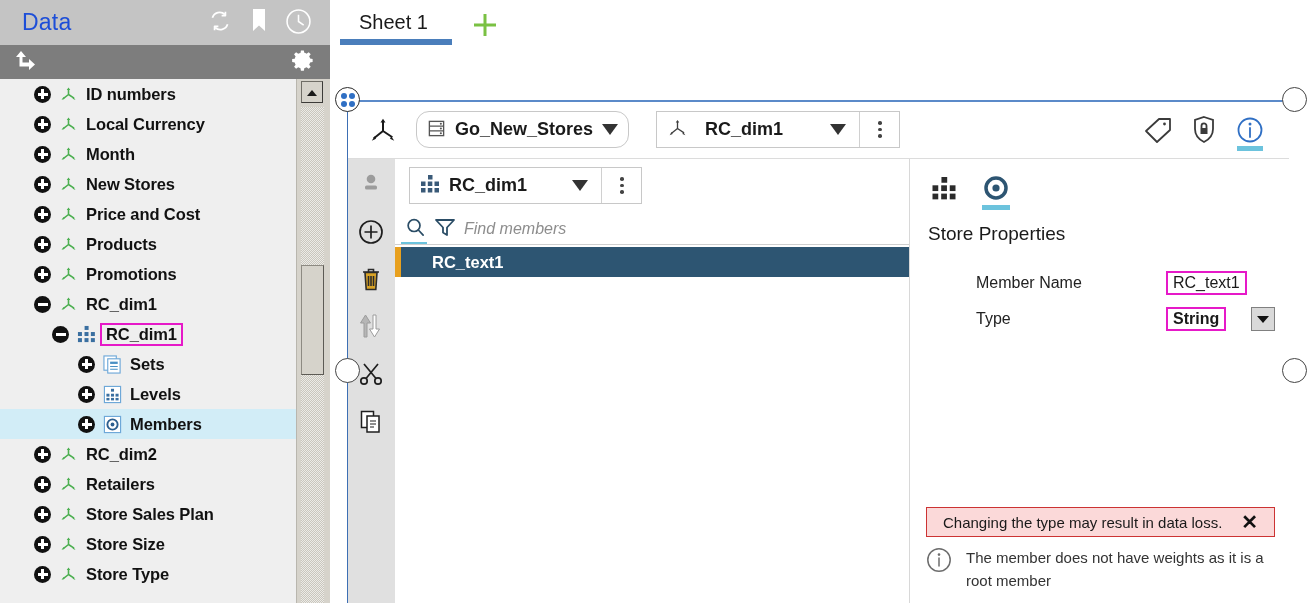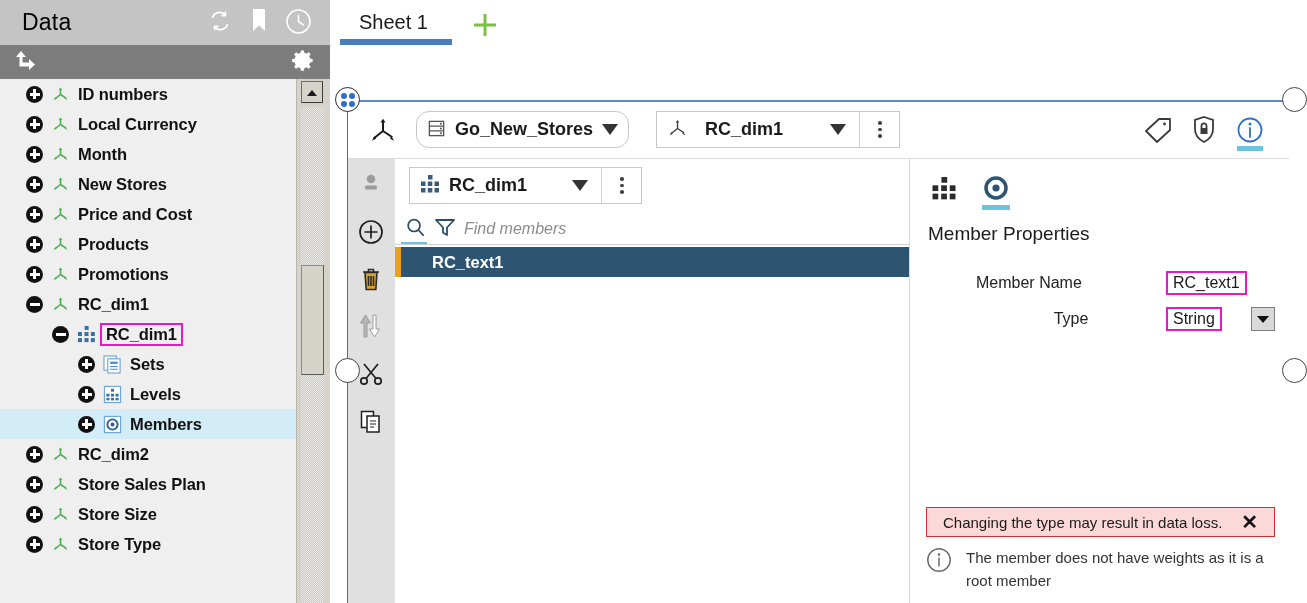--- a/index.html
+++ b/index.html
@@ -11,31 +11,31 @@
     color:#222;
   }
   .app { position:relative; width:1307px; height:603px; }
 
   
   .sidebar { position:absolute; left:0; top:0; width:330px; height:603px; background:#efefef; }
   .sb-header {
     height:45px; background:#c4c4c4; display:flex; align-items:center;
     padding-left:22px; gap:0;
   }
-  .sb-title { font-size:23px; color:#000000; font-weight:400; letter-spacing:.2px; }
+  .sb-title { font-size:23px; color:#1d4ed8; font-weight:400; letter-spacing:.2px; }
   .sb-header-icons { margin-left:auto; display:flex; align-items:center; gap:18px; padding-right:18px; }
   .sb-subbar {
     height:34px; background:#7d7d7d; display:flex; align-items:center;
     padding:0 14px 0 14px;
   }
   .sb-subbar .gear { margin-left:auto; }
 
   .tree { position:absolute; top:79px; left:0; width:330px; bottom:0; background:#efefef; overflow:hidden; }
   .tree-inner { width:296px; }
-  .node { height:30px; display:flex; align-items:center; padding-left:26px; gap:8px; }
+  .node { height:30px; display:flex; align-items:center; padding-left:34px; gap:8px; }
   .node.sel { background:#d2edf7; }
   .node .lbl { font-size:16.5px; color:#111; font-weight:600; letter-spacing:-0.1px; white-space:nowrap;}
   .node.ind1 { padding-left:52px; }
   .node.ind2 { padding-left:78px; }
   .exp {
     width:17px; height:17px; border-radius:50%; background:#111; position:relative; flex:none;
   }
   .exp:before { content:""; position:absolute; left:3.5px; top:7.5px; width:10px; height:2.5px; background:#fff; }
   .exp.plus:after { content:""; position:absolute; left:7.25px; top:3.5px; width:2.5px; height:10px; background:#fff; }
   .ic { width:19px; height:19px; flex:none; display:block; }
@@ -136,21 +136,21 @@
   
   .props { position:absolute; right:0; top:0; width:380px; bottom:0; background:#fff; border-left:1px solid #d8d8d8; }
   .props-tabs { position:absolute; left:18px; top:14px; display:flex; gap:20px; align-items:flex-end; }
   .props-tabs .pt { position:relative; width:32px; height:30px; display:flex; align-items:center; justify-content:center; }
   .props-tabs .pt .uline { position:absolute; bottom:-7px; left:2px; right:2px; height:5px; background:#6cc3dd; }
   .props-title { position:absolute; left:18px; top:64px; font-size:19px; color:#1a1a1a; }
 
   .frow { position:absolute; left:18px; right:14px; display:flex; align-items:center;margin-left:48px; }
   .frow .lab { font-size:16px; color:#222; width:190px; }
   .val-box { border:2px solid #e619c8; padding:1px 5px; font-size:16px; color:#1a1a1a; }
-  .val-box.b { font-weight:normal; }
+  .val-box.b { font-weight:bold; }
   .selarrow {
     width:24px; height:24px; border:1px solid #808080; background:#d9d9d9;
     display:flex; align-items:center; justify-content:center; margin-left:auto;
   }
   .selarrow i { border-left:6px solid transparent; border-right:6px solid transparent; border-top:7px solid #111; }
 
   .warn {
     position:absolute; left:16px; right:14px; top:348px; height:30px;
     background:#fbd9d9; border:1px solid #cc3333;
     display:flex; align-items:center; padding:0 16px;
@@ -345,20 +345,30 @@
           </div>
           <div class="node">
             <span class="exp plus"></span>
             <span>
               <svg class="ic" viewBox="0 0 24 24" fill="none" stroke="#4caf50" stroke-width="2">
                 <path d="M12 12V5M12 12L5 17.5M12 12l7 4.5"></path>
                 <path d="M12 3l2.2 3.4h-4.4zM3.2 19l3.6-1.6-1.1-2.3zM20.8 19l-3.6-1.6 1.1-2.3z" fill="#4caf50" stroke="none"></path>
               </svg>
             </span>
             <span class="lbl">RC_dim2</span>
+          </div>
+          <div class="node">
+            <span class="exp plus"></span>
+            <span>
+              <svg class="ic" viewBox="0 0 24 24" fill="none" stroke="#4caf50" stroke-width="2">
+                <path d="M12 12V5M12 12L5 17.5M12 12l7 4.5"></path>
+                <path d="M12 3l2.2 3.4h-4.4zM3.2 19l3.6-1.6-1.1-2.3zM20.8 19l-3.6-1.6 1.1-2.3z" fill="#4caf50" stroke="none"></path>
+              </svg>
+            </span>
+            <span class="lbl">Retailers</span>
           </div>
           <div class="node">
             <span class="exp plus"></span>
             <span>
               <svg class="ic" viewBox="0 0 24 24" fill="none" stroke="#4caf50" stroke-width="2">
                 <path d="M12 12V5M12 12L5 17.5M12 12l7 4.5"></path>
                 <path d="M12 3l2.2 3.4h-4.4zM3.2 19l3.6-1.6-1.1-2.3zM20.8 19l-3.6-1.6 1.1-2.3z" fill="#4caf50" stroke="none"></path>
               </svg>
             </span>
             <span class="lbl">Store Sales Plan</span>
@@ -593,28 +603,28 @@
           </span>
           <span class="pt">
             <svg width="28" height="28" viewBox="0 0 28 28" fill="none" stroke="#2d5572" stroke-width="3.5">
               <circle cx="14" cy="14" r="10"></circle>
               <circle cx="14" cy="14" r="3.6" fill="#2d5572" stroke="none"></circle>
             </svg>
             <span class="uline"></span>
           </span>
         </div>
 
-        <div class="props-title">Member Properties</div>
+        <div class="props-title">Store Properties</div>
 
         <div class="frow" style="top:112px;">
           <span class="lab">Member Name</span>
           <span class="val-box">RC_text1</span>
         </div>
 
-        <div class="frow" style="top:148px;text-align:center;">
+        <div class="frow" style="top:148px;">
           <span class="lab">Type</span>
           <span class="val-box b">String</span>
           <span class="selarrow">
               <i></i>
             </span>
         </div>
 
         <div class="warn">
           <span class="wt">Changing the type may result in data loss.</span>
           <span class="x">✕</span>

